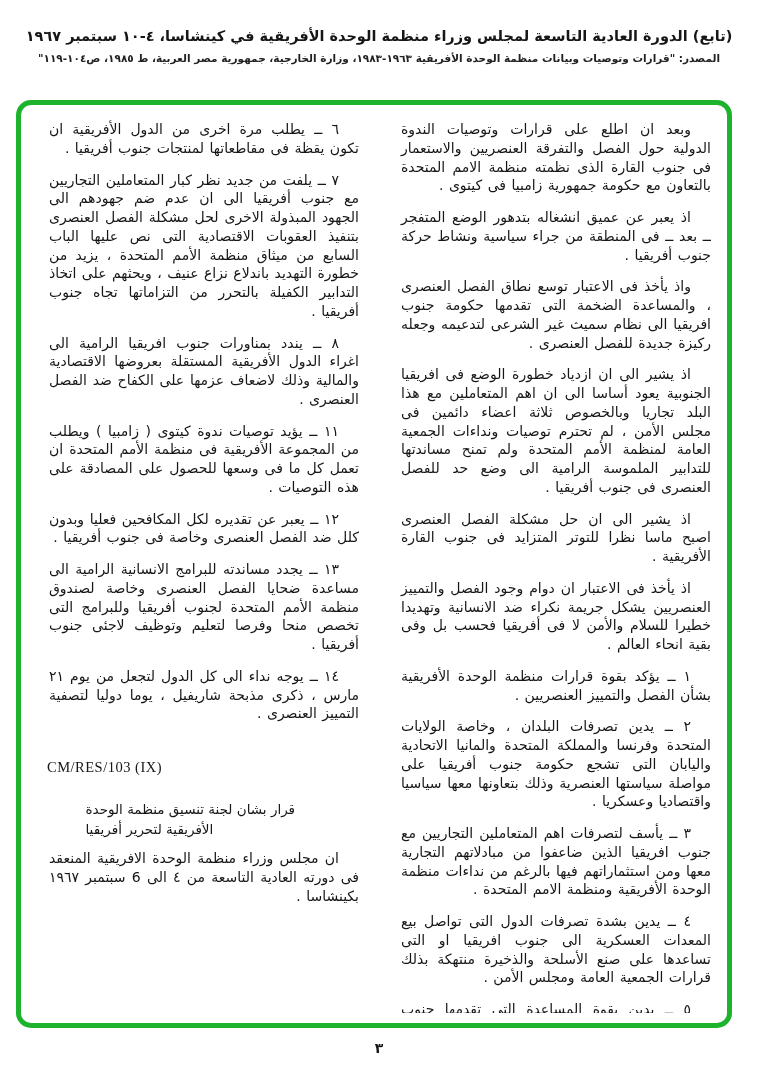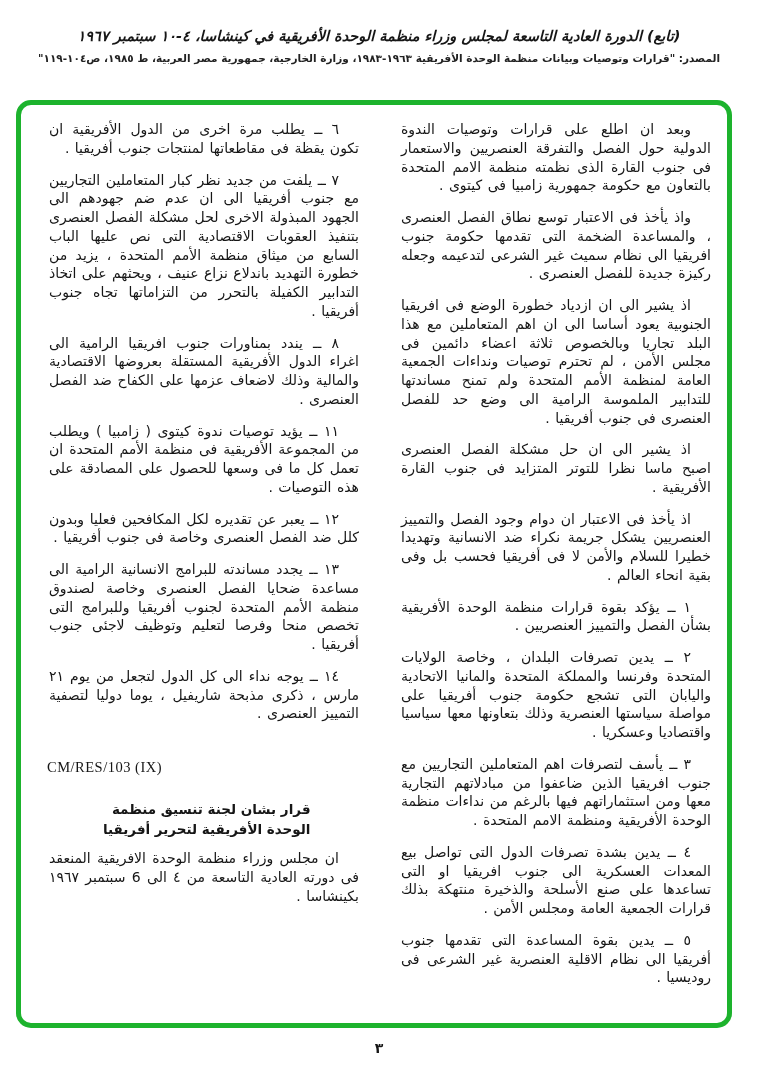--- a/index.html
+++ b/index.html
@@ -22,21 +22,20 @@
     right: 0;
     text-align: center;
     direction: rtl;
   }
   .header-line1 {
     font-size: 14.5px;
     font-weight: 700;
     letter-spacing: 0px;
     margin: 0 10px 6px 10px;
     line-height: 1.4;
-    font-style: italic;
   }
   .header-line2 {
     font-size: 10.5px;
     font-weight: 700;
     margin: 0 10px;
     color: #222222;
   }
   .border-box {
     position: absolute;
     left: 16px;
@@ -75,22 +74,22 @@
     direction: ltr;
     text-align: left;
     font-family: "Liberation Serif", "DejaVu Serif", serif;
     font-size: 14.5px;
     margin: 36px 0 24px 0;
     padding-left: 10px;
     letter-spacing: 0.5px;
   }
   .res-heading {
     direction: rtl;
-    text-align: right;
-    font-weight: 700;
+    text-align: left;
+    font-weight: 400;
     font-size: 13.5px;
     line-height: 1.45;
     max-width: 225px;
     margin: 12px auto 10px auto;
   }
   .page-number {
     position: absolute;
     bottom: 22px;
     left: 0;
     right: 0;
@@ -105,20 +104,21 @@
 <div class="page-header">
   <div class="header-line1">(تابع) الدورة العادية التاسعة لمجلس وزراء منظمة الوحدة الأفريقية في كينشاسا، ٤-١٠ سبتمبر ١٩٦٧</div>
   <div class="header-line2">المصدر: "قرارات وتوصيات وبيانات منظمة الوحدة الأفريقية ١٩٦٣-١٩٨٣، وزارة الخارجية، جمهورية مصر العربية، ط ١٩٨٥، ص١٠٤-١١٩"</div>
 </div>
 
 <div class="border-box">
   <div class="columns">
 
     <div class="col">
       <div class="para">وبعد ان اطلع على قرارات وتوصيات الندوة الدولية حول الفصل والتفرقة العنصريين والاستعمار فى جنوب القارة الذى نظمته منظمة الامم المتحدة بالتعاون مع حكومة جمهورية زامبيا فى كيتوى .</div>
+      <div class="para">اذ يعبر عن عميق انشغاله بتدهور الوضع المتفجر ــ بعد ــ فى المنطقة من جراء سياسية ونشاط حركة جنوب أفريقيا .</div>
       <div class="para">واذ يأخذ فى الاعتبار توسع نطاق الفصل العنصرى ، والمساعدة الضخمة التى تقدمها حكومة جنوب افريقيا الى نظام سميث غير الشرعى لتدعيمه وجعله ركيزة جديدة للفصل العنصرى .</div>
       <div class="para">اذ يشير الى ان ازدياد خطورة الوضع فى افريقيا الجنوبية يعود أساسا الى ان اهم المتعاملين مع هذا البلد تجاريا وبالخصوص ثلاثة اعضاء دائمين فى مجلس الأمن ، لم تحترم توصيات ونداءات الجمعية العامة لمنظمة الأمم المتحدة ولم تمنح مساندتها للتدابير الملموسة الرامية الى وضع حد للفصل العنصرى فى جنوب أفريقيا .</div>
       <div class="para">اذ يشير الى ان حل مشكلة الفصل العنصرى اصبح ماسا نظرا للتوتر المتزايد فى جنوب القارة الأفريقية .</div>
       <div class="para">اذ يأخذ فى الاعتبار ان دوام وجود الفصل والتمييز العنصريين يشكل جريمة نكراء ضد الانسانية وتهديدا خطيرا للسلام والأمن لا فى أفريقيا فحسب بل وفى بقية انحاء العالم .</div>
       <div class="para">١ ــ يؤكد بقوة قرارات منظمة الوحدة الأفريقية بشأن الفصل والتمييز العنصريين .</div>
       <div class="para">٢ ــ يدين تصرفات البلدان ، وخاصة الولايات المتحدة وفرنسا والمملكة المتحدة والمانيا الاتحادية واليابان التى تشجع حكومة جنوب أفريقيا على مواصلة سياستها العنصرية وذلك بتعاونها معها سياسيا واقتصاديا وعسكريا .</div>
       <div class="para">٣ ــ يأسف لتصرفات اهم المتعاملين التجاريين مع جنوب افريقيا الذين ضاعفوا من مبادلاتهم التجارية معها ومن استثماراتهم فيها بالرغم من نداءات منظمة الوحدة الأفريقية ومنظمة الامم المتحدة .</div>
       <div class="para">٤ ــ يدين بشدة تصرفات الدول التى تواصل بيع المعدات العسكرية الى جنوب افريقيا او التى تساعدها على صنع الأسلحة والذخيرة منتهكة بذلك قرارات الجمعية العامة ومجلس الأمن .</div>
       <div class="para">٥ ــ يدين بقوة المساعدة التى تقدمها جنوب أفريقيا الى نظام الاقلية العنصرية غير الشرعى فى روديسيا .</div>
     </div>

